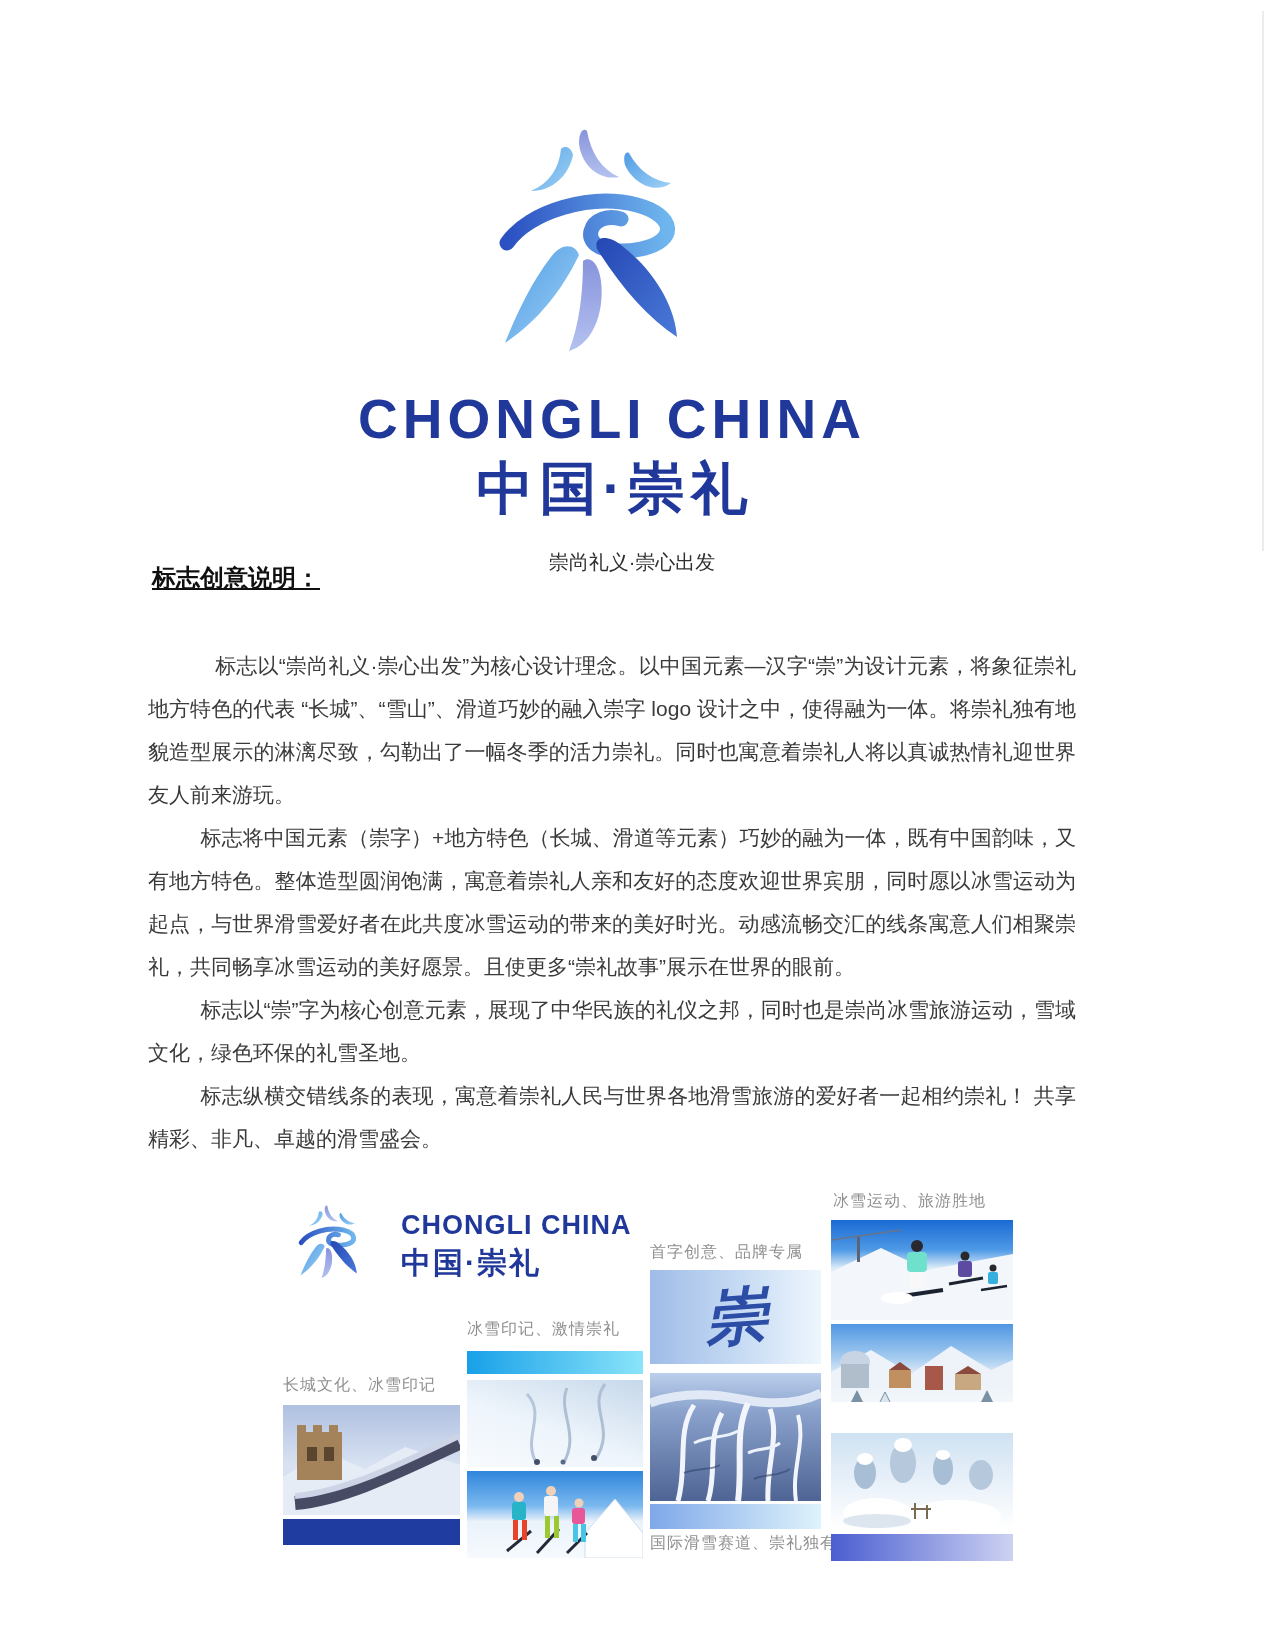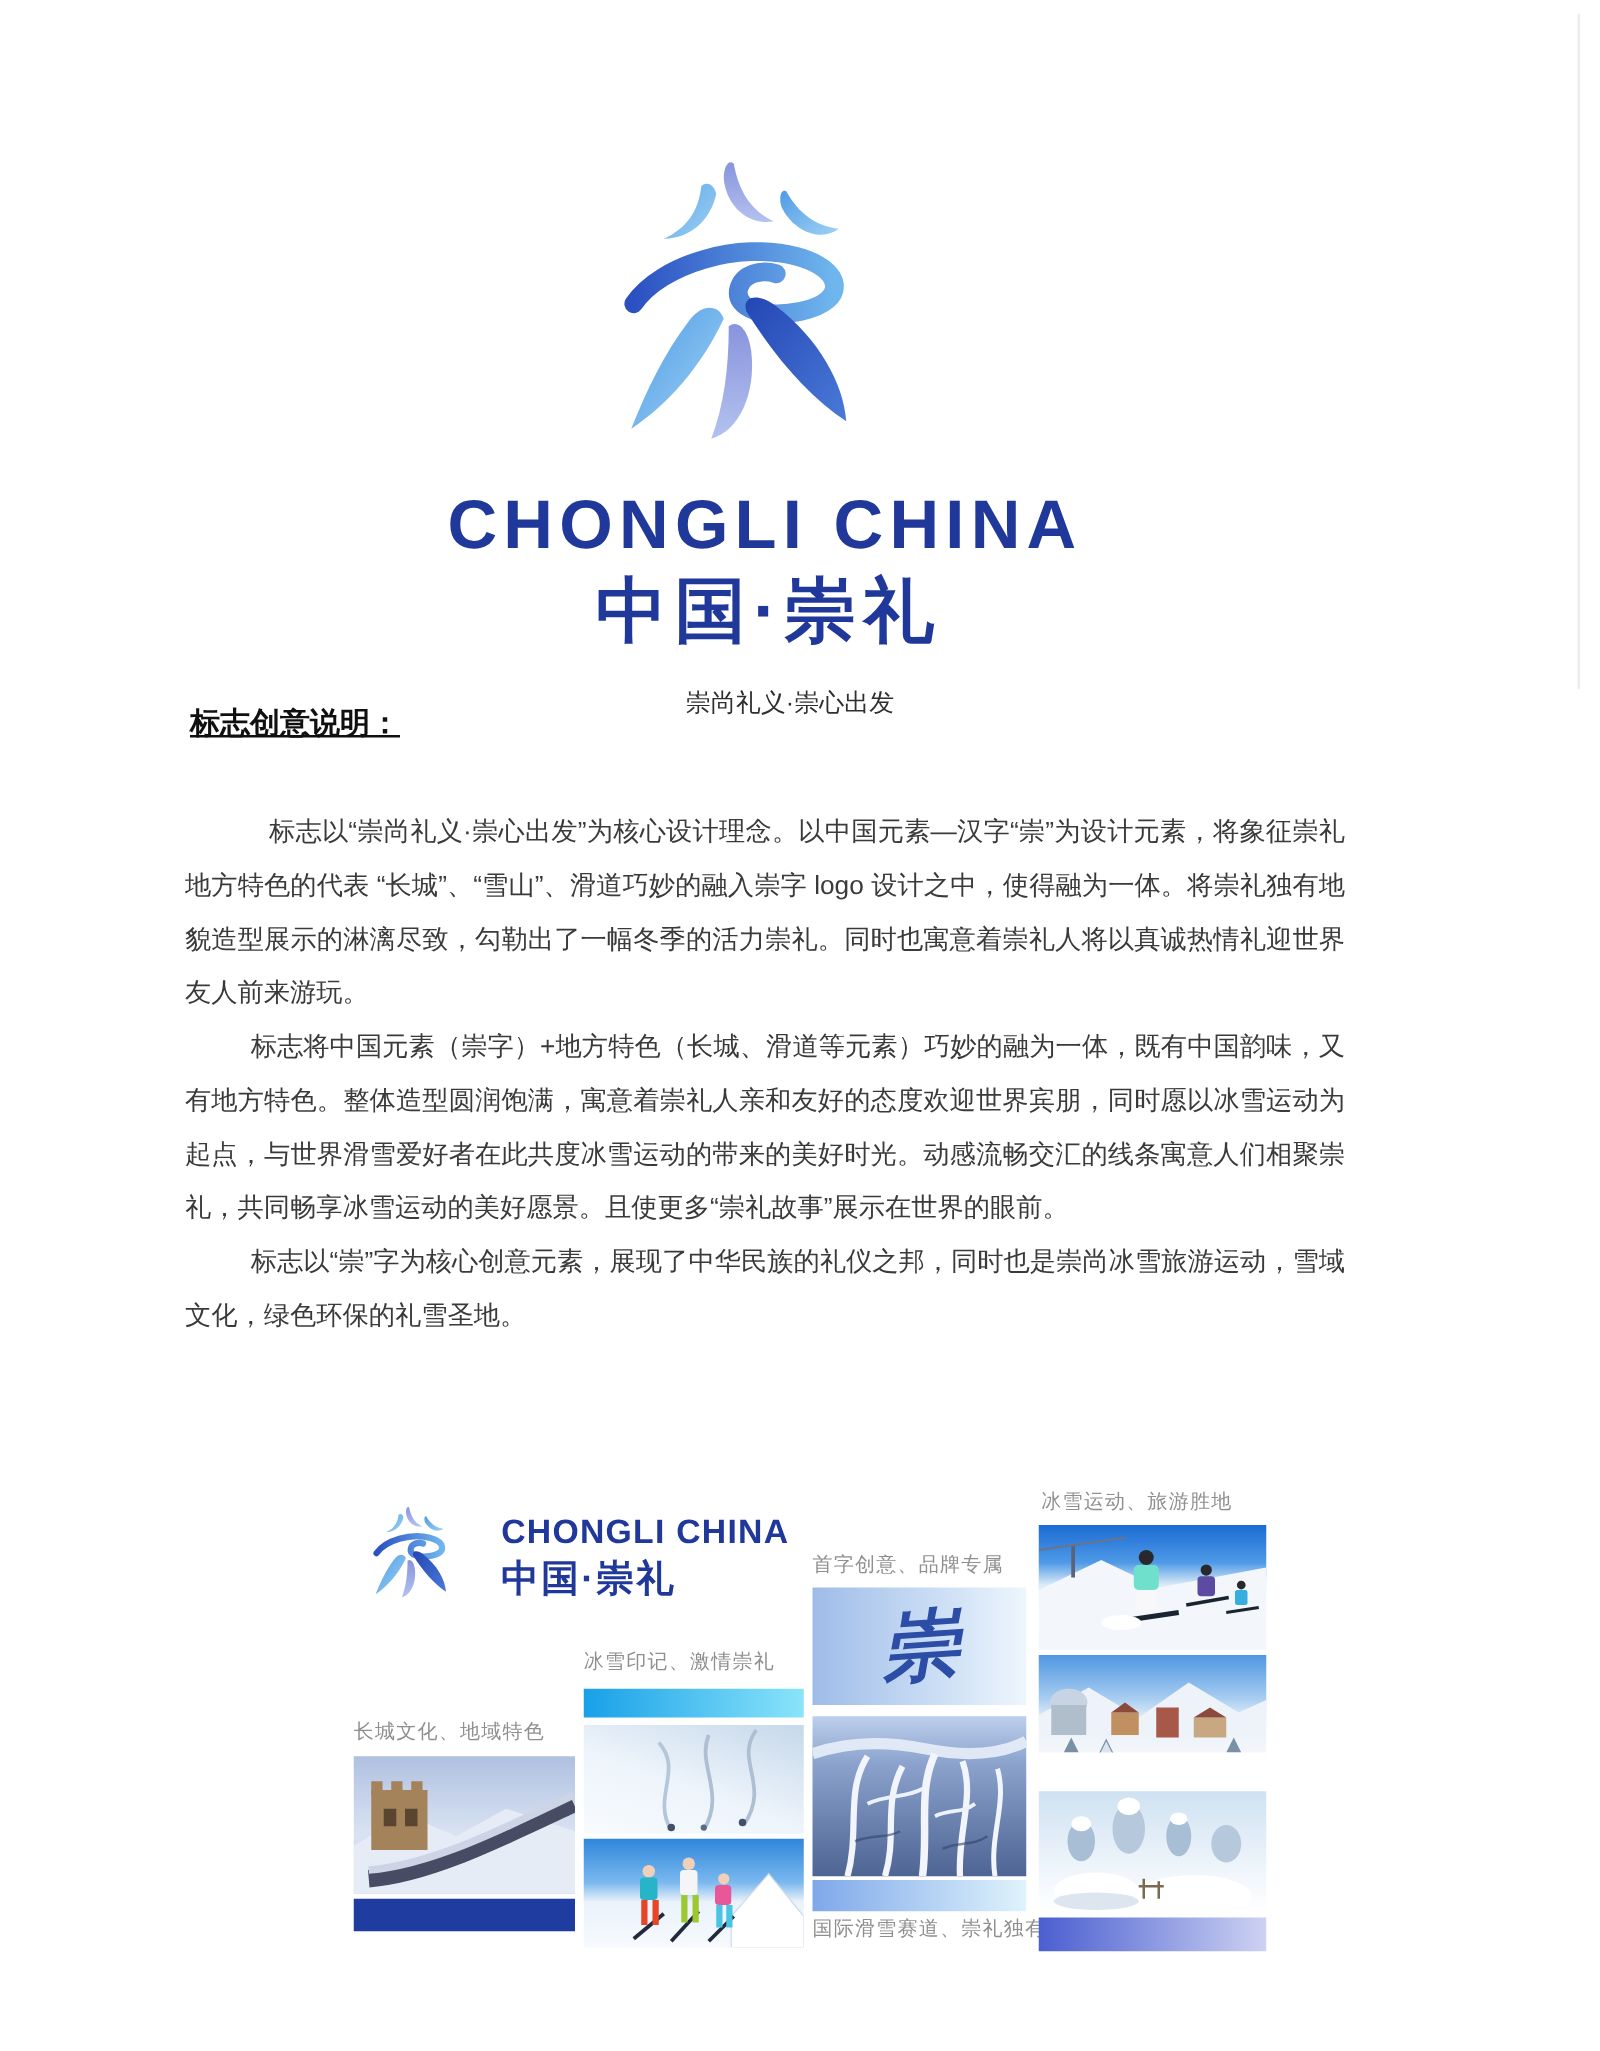--- a/index.html
+++ b/index.html
@@ -115,29 +115,30 @@
   </svg>
   <div class="abs wordmark-en">CHONGLI CHINA</div>
   <div class="abs wordmark-cn">中国·崇礼</div>
   <div class="abs tagline">崇尚礼义·崇心出发</div>
 
   <h1 class="abs heading">标志创意说明：</h1>
   <div class="abs article">
     <p class="first">标志以“崇尚礼义·崇心出发”为核心设计理念。以中国元素—汉字“崇”为设计元素，将象征崇礼地方特色的代表 “长城”、“雪山”、滑道巧妙的融入崇字 logo 设计之中，使得融为一体。将崇礼独有地貌造型展示的淋漓尽致，勾勒出了一幅冬季的活力崇礼。同时也寓意着崇礼人将以真诚热情礼迎世界友人前来游玩。</p>
     <p>标志将中国元素（崇字）+地方特色（长城、滑道等元素）巧妙的融为一体，既有中国韵味，又有地方特色。整体造型圆润饱满，寓意着崇礼人亲和友好的态度欢迎世界宾朋，同时愿以冰雪运动为起点，与世界滑雪爱好者在此共度冰雪运动的带来的美好时光。动感流畅交汇的线条寓意人们相聚崇礼，共同畅享冰雪运动的美好愿景。且使更多“崇礼故事”展示在世界的眼前。</p>
     <p>标志以“崇”字为核心创意元素，展现了中华民族的礼仪之邦，同时也是崇尚冰雪旅游运动，雪域文化，绿色环保的礼雪圣地。</p>
+    <p>标志纵横交错线条的表现，寓意着崇礼人民与世界各地滑雪旅游的爱好者一起相约崇礼！ 共享精彩、非凡、卓越的滑雪盛会。</p>
   </div>
 
   <svg class="abs logo-mark-small" viewBox="0 0 220 236">
     <use href="#chongli-mark"></use>
   </svg>
   <div class="abs lockup-en">CHONGLI CHINA</div>
   <div class="abs lockup-cn">中国·崇礼</div>
 
-  <div class="abs caption cap-great-wall">长城文化、地域特色</div>
+  <div class="abs caption cap-great-wall">长城文化、冰雪印记</div>
   <div class="abs photo photo-great-wall">
     <svg viewBox="0 0 177 110">
       <path d="M0,72 L40,46 L82,64 L122,42 L177,60 L177,110 L0,110 Z" fill="#e6ecf6"></path>
       <path d="M12,98 C60,94 112,68 176,38" stroke="#474b63" stroke-width="14" fill="none"></path>
       <path d="M12,91 C60,87 114,61 176,31" stroke="#ccd4e6" stroke-width="6" fill="none"></path>
       <rect x="14" y="27" width="45" height="48" fill="#a4825a"></rect>
       <rect x="14" y="20" width="9" height="11" fill="#a4825a"></rect>
       <rect x="30" y="20" width="9" height="11" fill="#a4825a"></rect>
       <rect x="46" y="20" width="9" height="11" fill="#a4825a"></rect>
       <rect x="24" y="42" width="10" height="14" fill="#5a4630"></rect>

